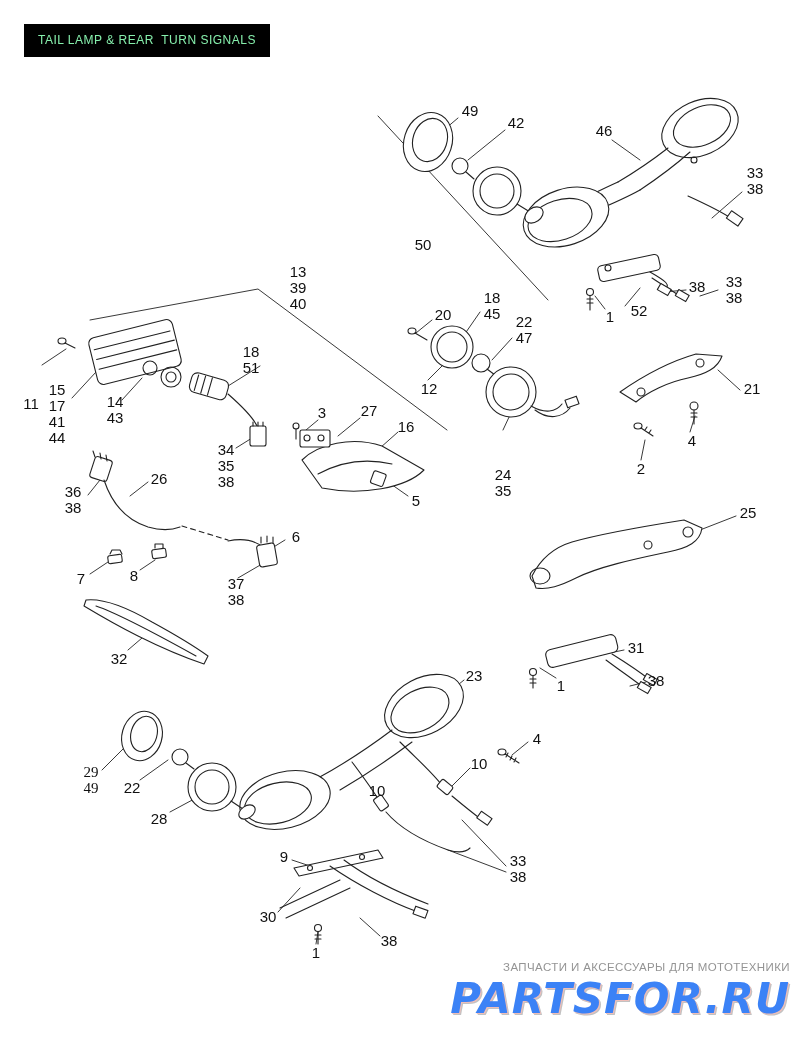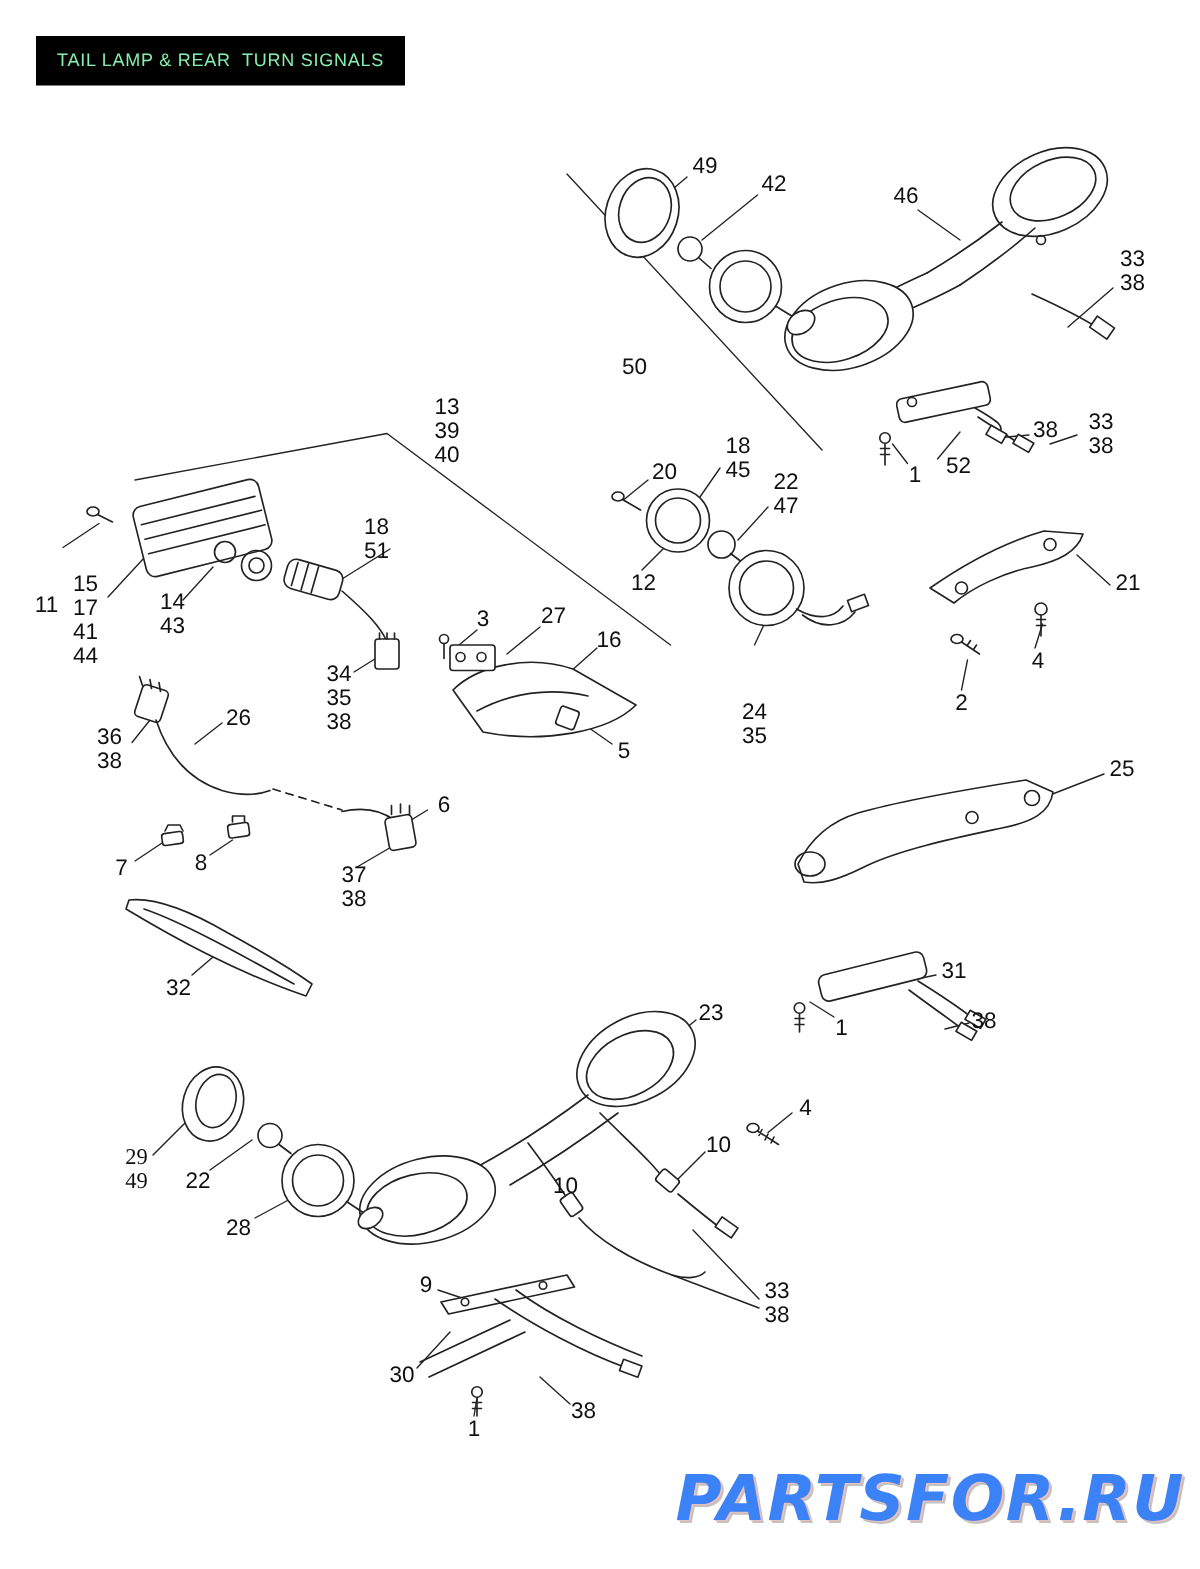--- a/index.html
+++ b/index.html
@@ -428,14 +428,15 @@
     </div>
     <div class="callout" style="left: 316px; top: 953px;">
       <div>1</div>
     </div>
     <div class="callout" style="left: 389px; top: 941px;">
       <div>38</div>
     </div>
   </div>
 
 <div class="watermark">
+  <div class="wm-tagline" style="color: rgb(148, 148, 148);">ЗАПЧАСТИ И АКСЕССУАРЫ ДЛЯ МОТОТЕХНИКИ</div>
   <div class="wm-logo" style="color: #3b82f6;">PARTSFOR.RU</div>
 </div>
 
 </body></html>

